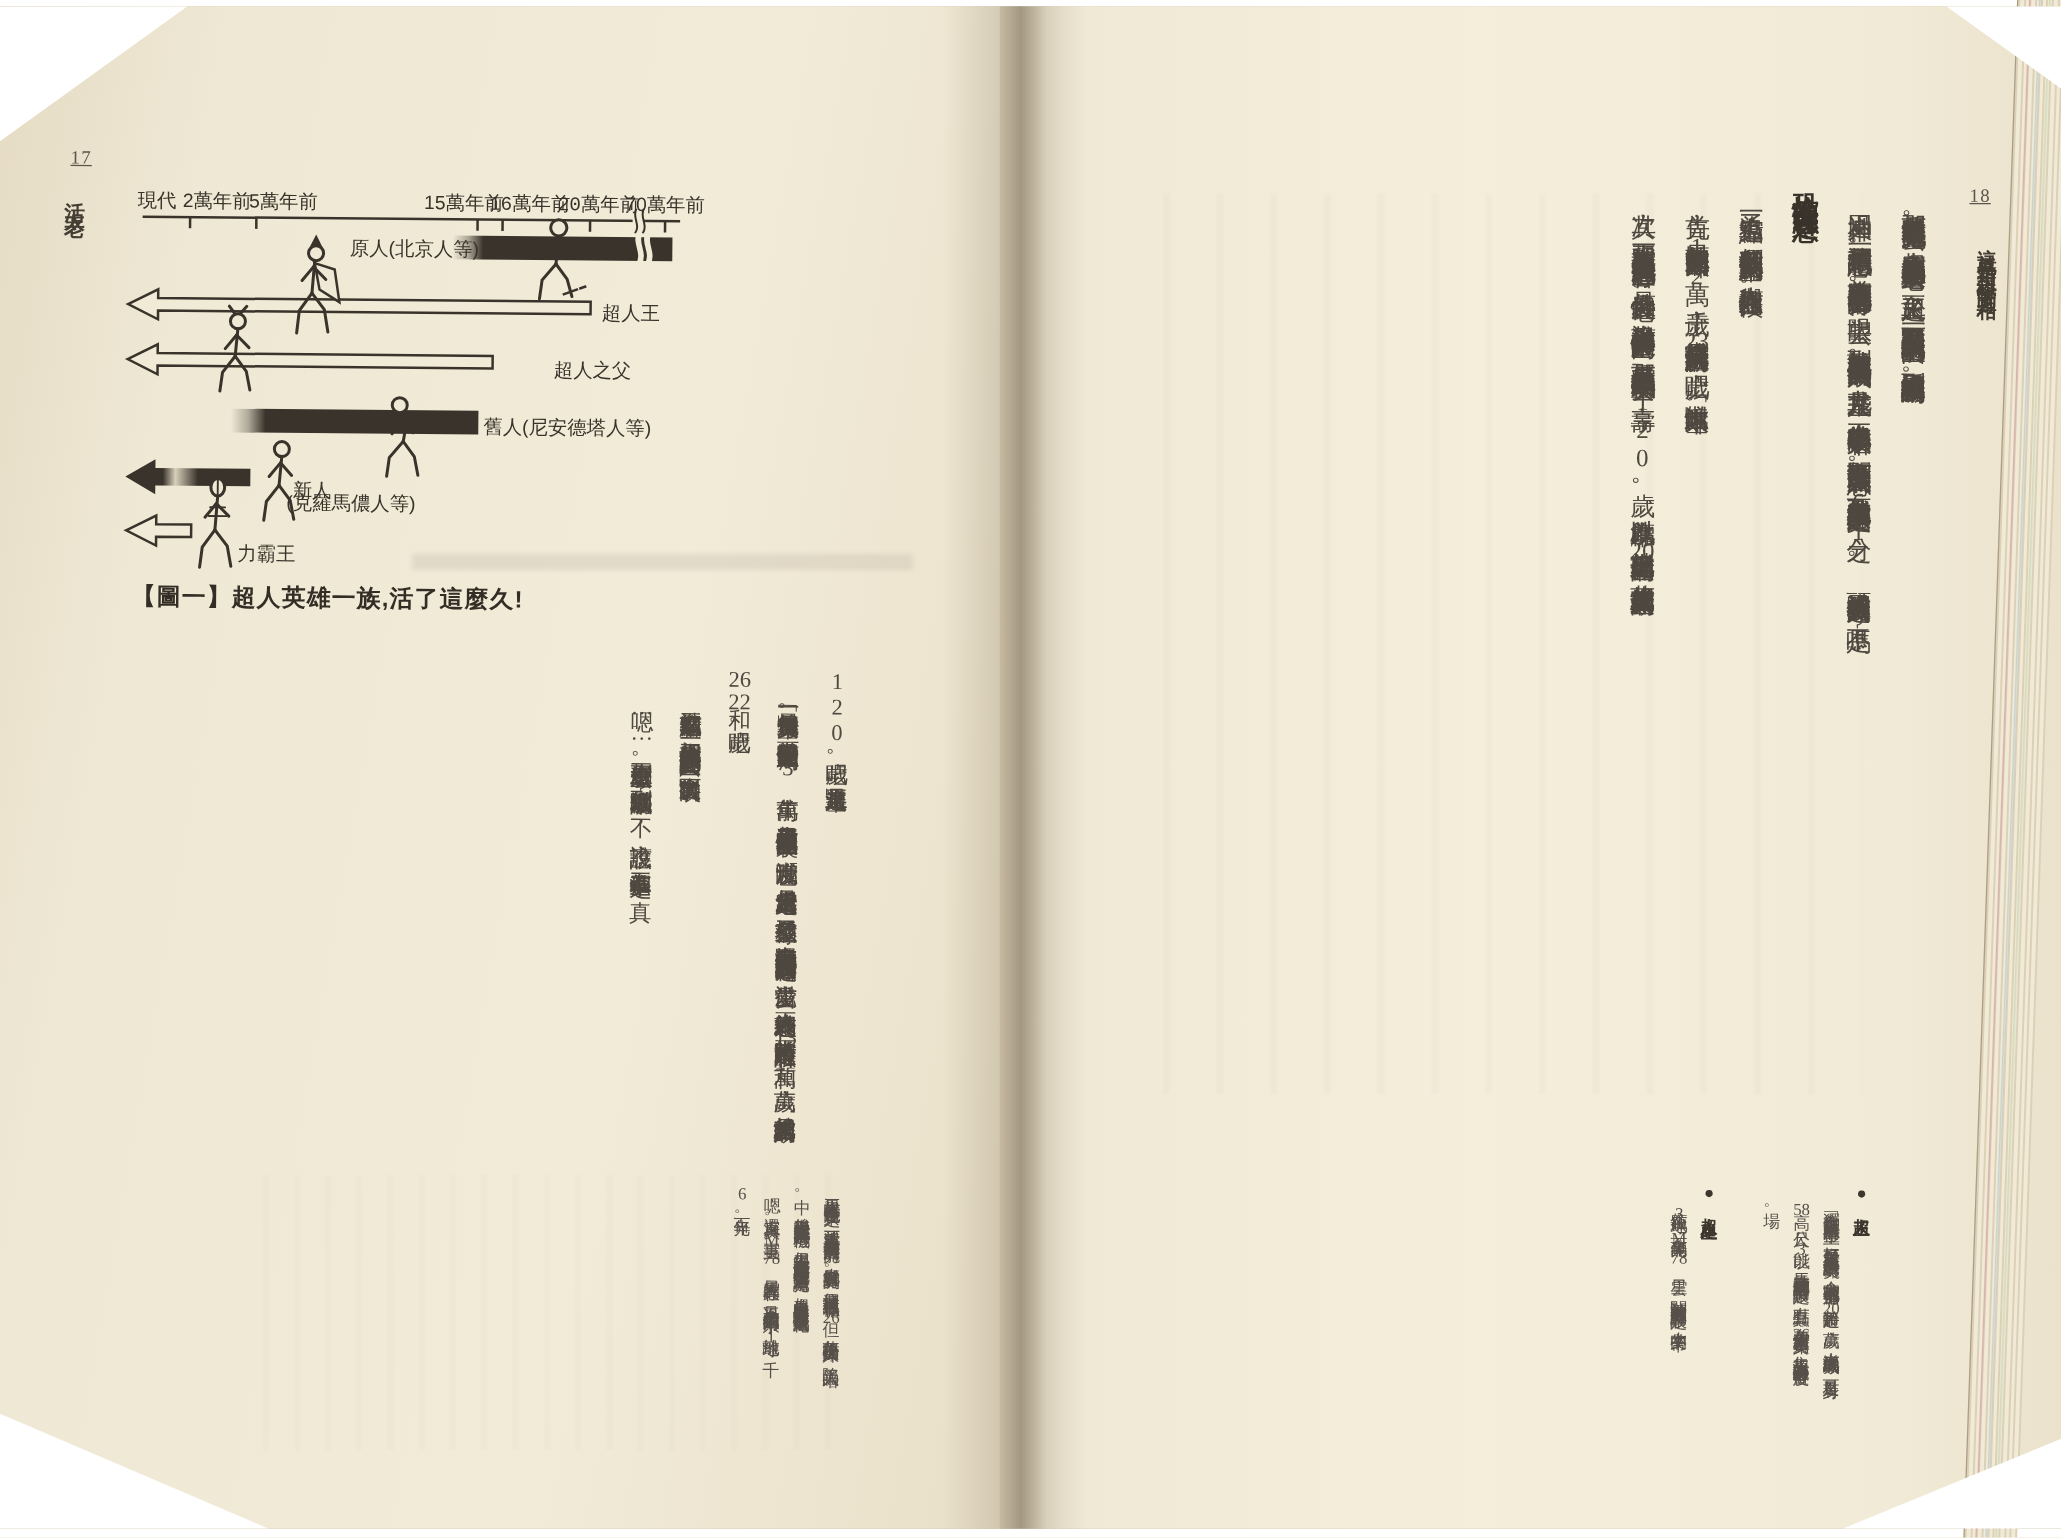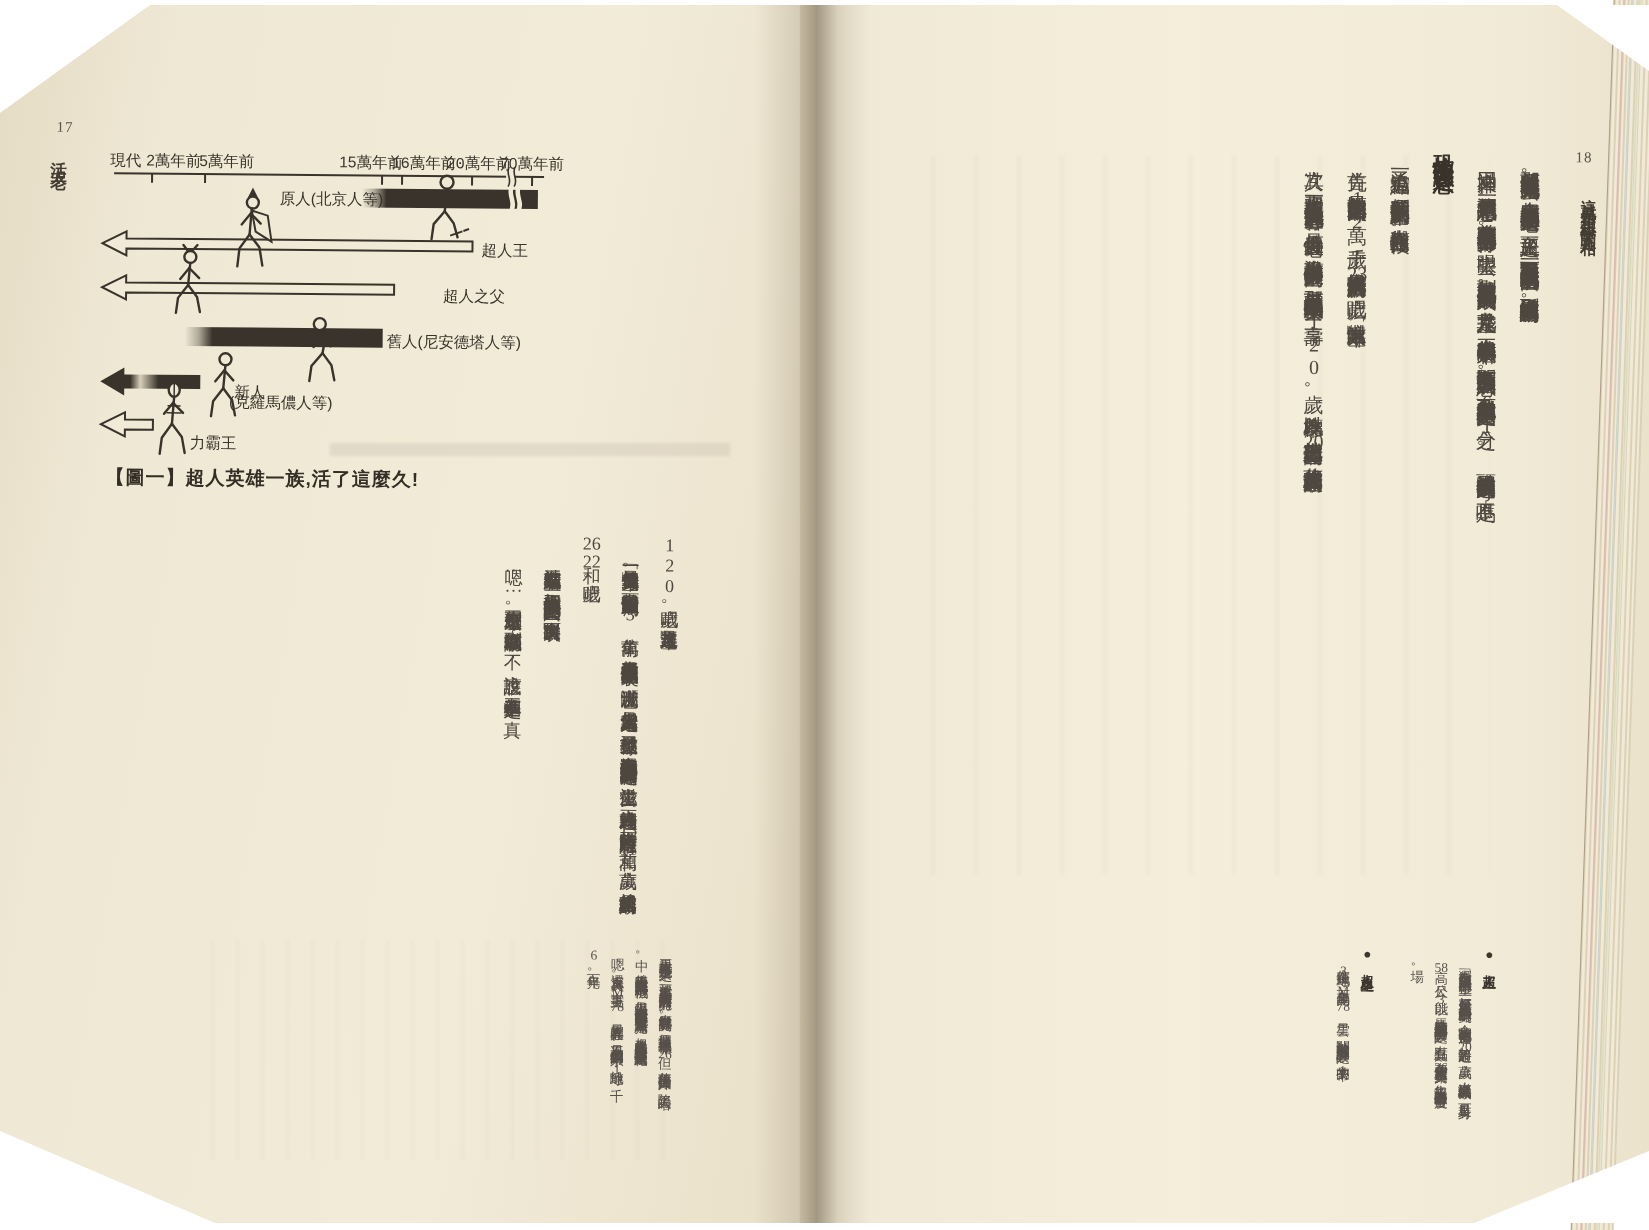--- a/index.html
+++ b/index.html
@@ -26,21 +26,21 @@
   .wtr{right:0;top:0;width:92px;height:66px;clip-path:polygon(0 0,100% 0,100% 100%);}
   .wbr{right:0;bottom:0;width:175px;height:72px;clip-path:polygon(100% 0,100% 100%,0 100%);}
 
   .v{writing-mode:vertical-rl;text-orientation:upright;}
   .tcy{text-combine-upright:all;}
 
   .lp-content,.rp-content{position:absolute;inset:0;}
   .lp-content{transform:rotate(.5deg);transform-origin:420px 640px;}
   .rp-content{transform:rotate(.2deg);transform-origin:1200px 620px;}
 
-  .pageno{position:absolute;font-size:15px;color:#5a544b;letter-spacing:1px;}
+  .pageno{position:absolute;font-size:15px;color:#5a544b;letter-spacing:1px;text-decoration:underline;}
   .runhead{position:absolute;font-family:"Liberation Sans","DejaVu Sans",sans-serif;
            font-weight:600;color:#443d34;}
   .runhead-r{left:1576px;top:180px;font-size:16px;letter-spacing:4.5px;height:300px;}
   .runhead-l{left:44px;top:147px;font-size:16.5px;letter-spacing:6px;height:120px;}
 
   .main{position:absolute;color:#4f4840;}
   .main-right{left:898px;top:127px;width:652px;height:790px;font-size:20px;letter-spacing:.6px;line-height:43px;}
   .main-left{left:100px;top:528px;width:588px;height:354px;font-size:18px;letter-spacing:.4px;line-height:39px;}
   .main p{margin:0;text-indent:1.15em;}
   .main p.noindent{text-indent:0;}

